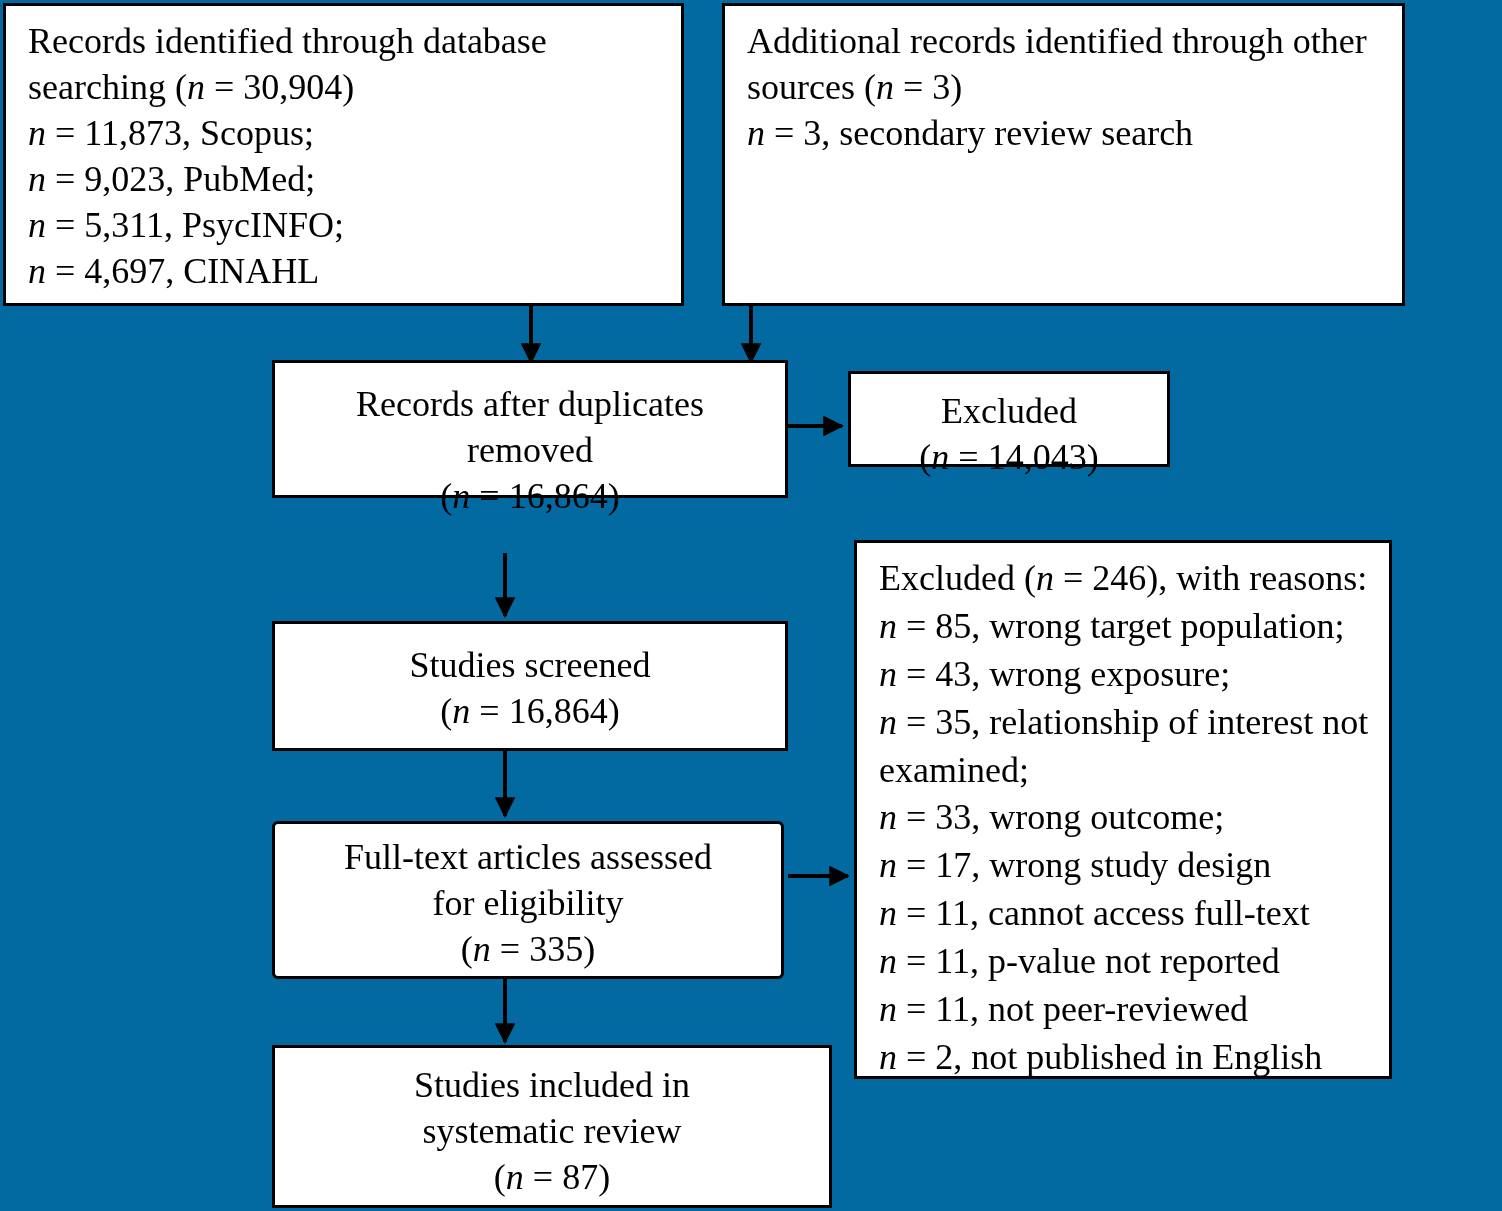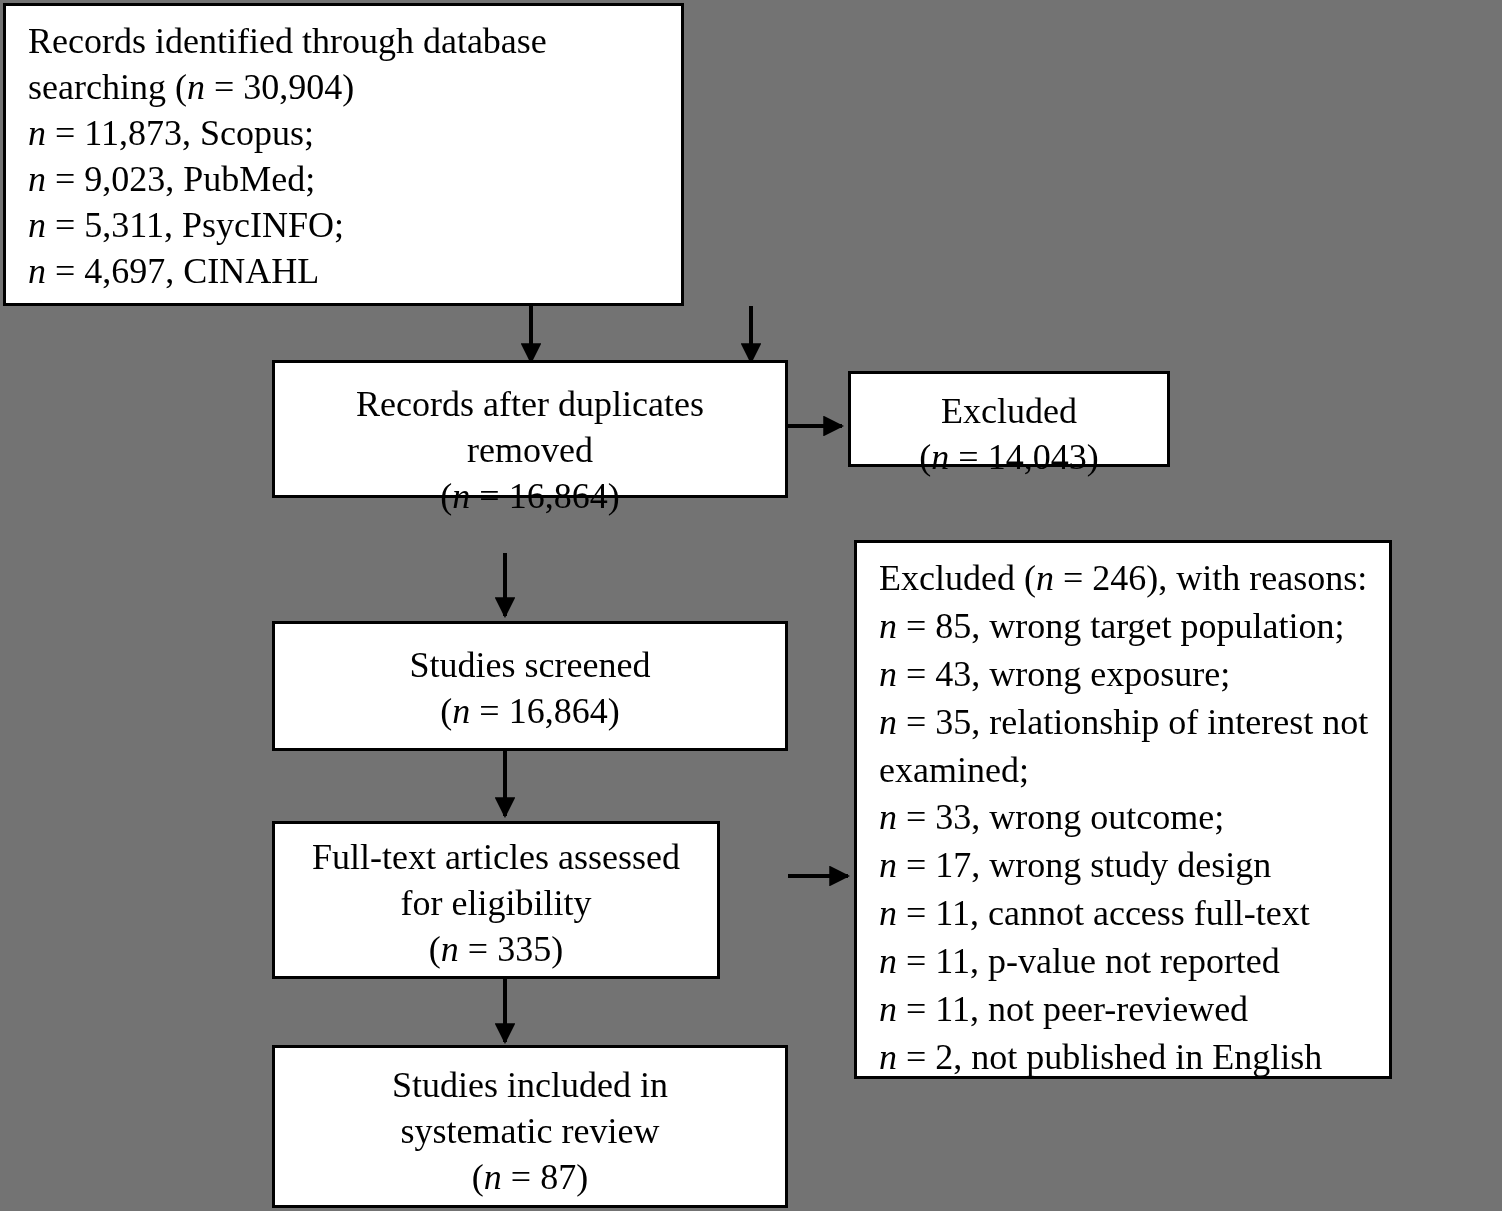--- a/index.html
+++ b/index.html
@@ -5,21 +5,21 @@
 <style>
   html, body {
     margin: 0;
     padding: 0;
     background: #ffffff;
   }
   #canvas {
     position: relative;
     width: 1502px;
     height: 1211px;
-    background: #737373;
+    background: #0369a1;
     font-family: "Liberation Serif", "DejaVu Serif", serif;
     color: #000000;
     overflow: hidden;
   }
   .box {
     position: absolute;
     box-sizing: border-box;
     border: 3px solid #000000;
     background: #ffffff;
   }
@@ -96,55 +96,59 @@
   </svg>
 
   <div class="box" style="left:3px; top:3px; width:681px; height:303px;">
     <div class="box-text pad-left" style="top:12px;">Records identified through database searching (<i class="ital">n</i> = 30,904)
 <i class="ital">n</i> = 11,873, Scopus;
 <i class="ital">n</i> = 9,023, PubMed;
 <i class="ital">n</i> = 5,311, PsycINFO;
 <i class="ital">n</i> = 4,697, CINAHL</div>
   </div>
 
+  <div class="box" style="left:722px; top:3px; width:683px; height:303px;">
+    <div class="box-text pad-left" style="top:12px;">Additional records identified through other sources (<i class="ital">n</i> = 3)
+<i class="ital">n</i> = 3, secondary review search</div>
+  </div>
 
   <div class="box" style="left:272px; top:360px; width:516px; height:138px;">
     <div class="box-text centered" style="top:18px;">Records after duplicates
 removed
 (<i class="ital">n</i> = 16,864)</div>
   </div>
 
   <div class="box" style="left:848px; top:371px; width:322px; height:96px;">
     <div class="box-text centered" style="top:14px;">Excluded
 (<i class="ital">n</i> = 14,043)</div>
   </div>
 
   <div class="box" style="left:272px; top:621px; width:516px; height:130px;">
     <div class="box-text centered" style="top:18px;">Studies screened
 (<i class="ital">n</i> = 16,864)</div>
   </div>
 
-  <div class="box" style="left:272px; top:821px; width:448px; height:158px;">
+  <div class="box" style="left:272px; top:821px; width:512px; height:158px;border-radius:6px;">
     <div class="box-text centered" style="top:10px;">Full-text articles assessed
 for eligibility
 (<i class="ital">n</i> = 335)</div>
   </div>
 
   <div class="box" style="left:854px; top:540px; width:538px; height:539px;">
     <div class="box-text pad-left" style="top:12px; line-height:1.33;">Excluded (<i class="ital">n</i> = 246), with reasons:
 <i class="ital">n</i> = 85, wrong target population;
 <i class="ital">n</i> = 43, wrong exposure;
 <i class="ital">n</i> = 35, relationship of interest not examined;
 <i class="ital">n</i> = 33, wrong outcome;
 <i class="ital">n</i> = 17, wrong study design
 <i class="ital">n</i> = 11, cannot access full-text
 <i class="ital">n</i> = 11, p-value not reported
 <i class="ital">n</i> = 11, not peer-reviewed
 <i class="ital">n</i> = 2, not published in English</div>
   </div>
 
-  <div class="box" style="left:272px; top:1045px; width:516px; height:163px;">
+  <div class="box" style="left:272px; top:1045px; width:560px; height:163px;">
     <div class="box-text centered" style="top:14px;">Studies included in
 systematic review
 (<i class="ital">n</i> = 87)</div>
   </div>
 
 </div>
 
 </body></html>

